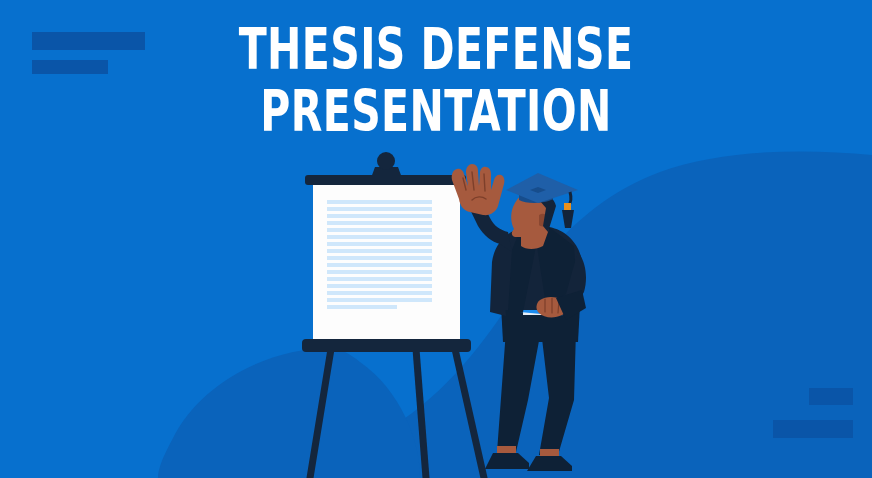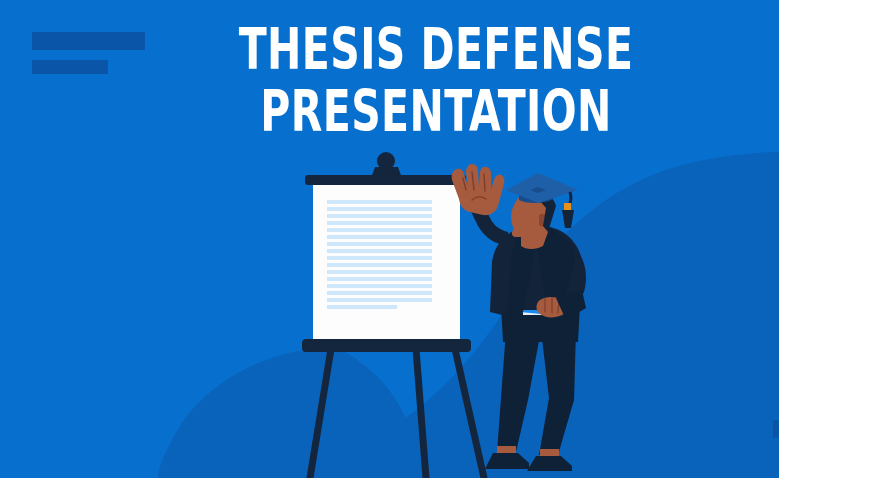--- a/index.html
+++ b/index.html
@@ -5,21 +5,21 @@
   html, body {
     margin: 0;
     padding: 0;
     background: #ffffff;
   }
   body {
     font-family: "Liberation Sans", sans-serif;
   }
   #slide {
     position: relative;
-    width: 779px;
+    width: 872px;
     height: 478px;
     overflow: hidden;
     background: #0770ce;
   }
   #bg-svg {
     position: absolute;
     top: 0;
     left: 0;
     width: 872px;
     height: 478px;

